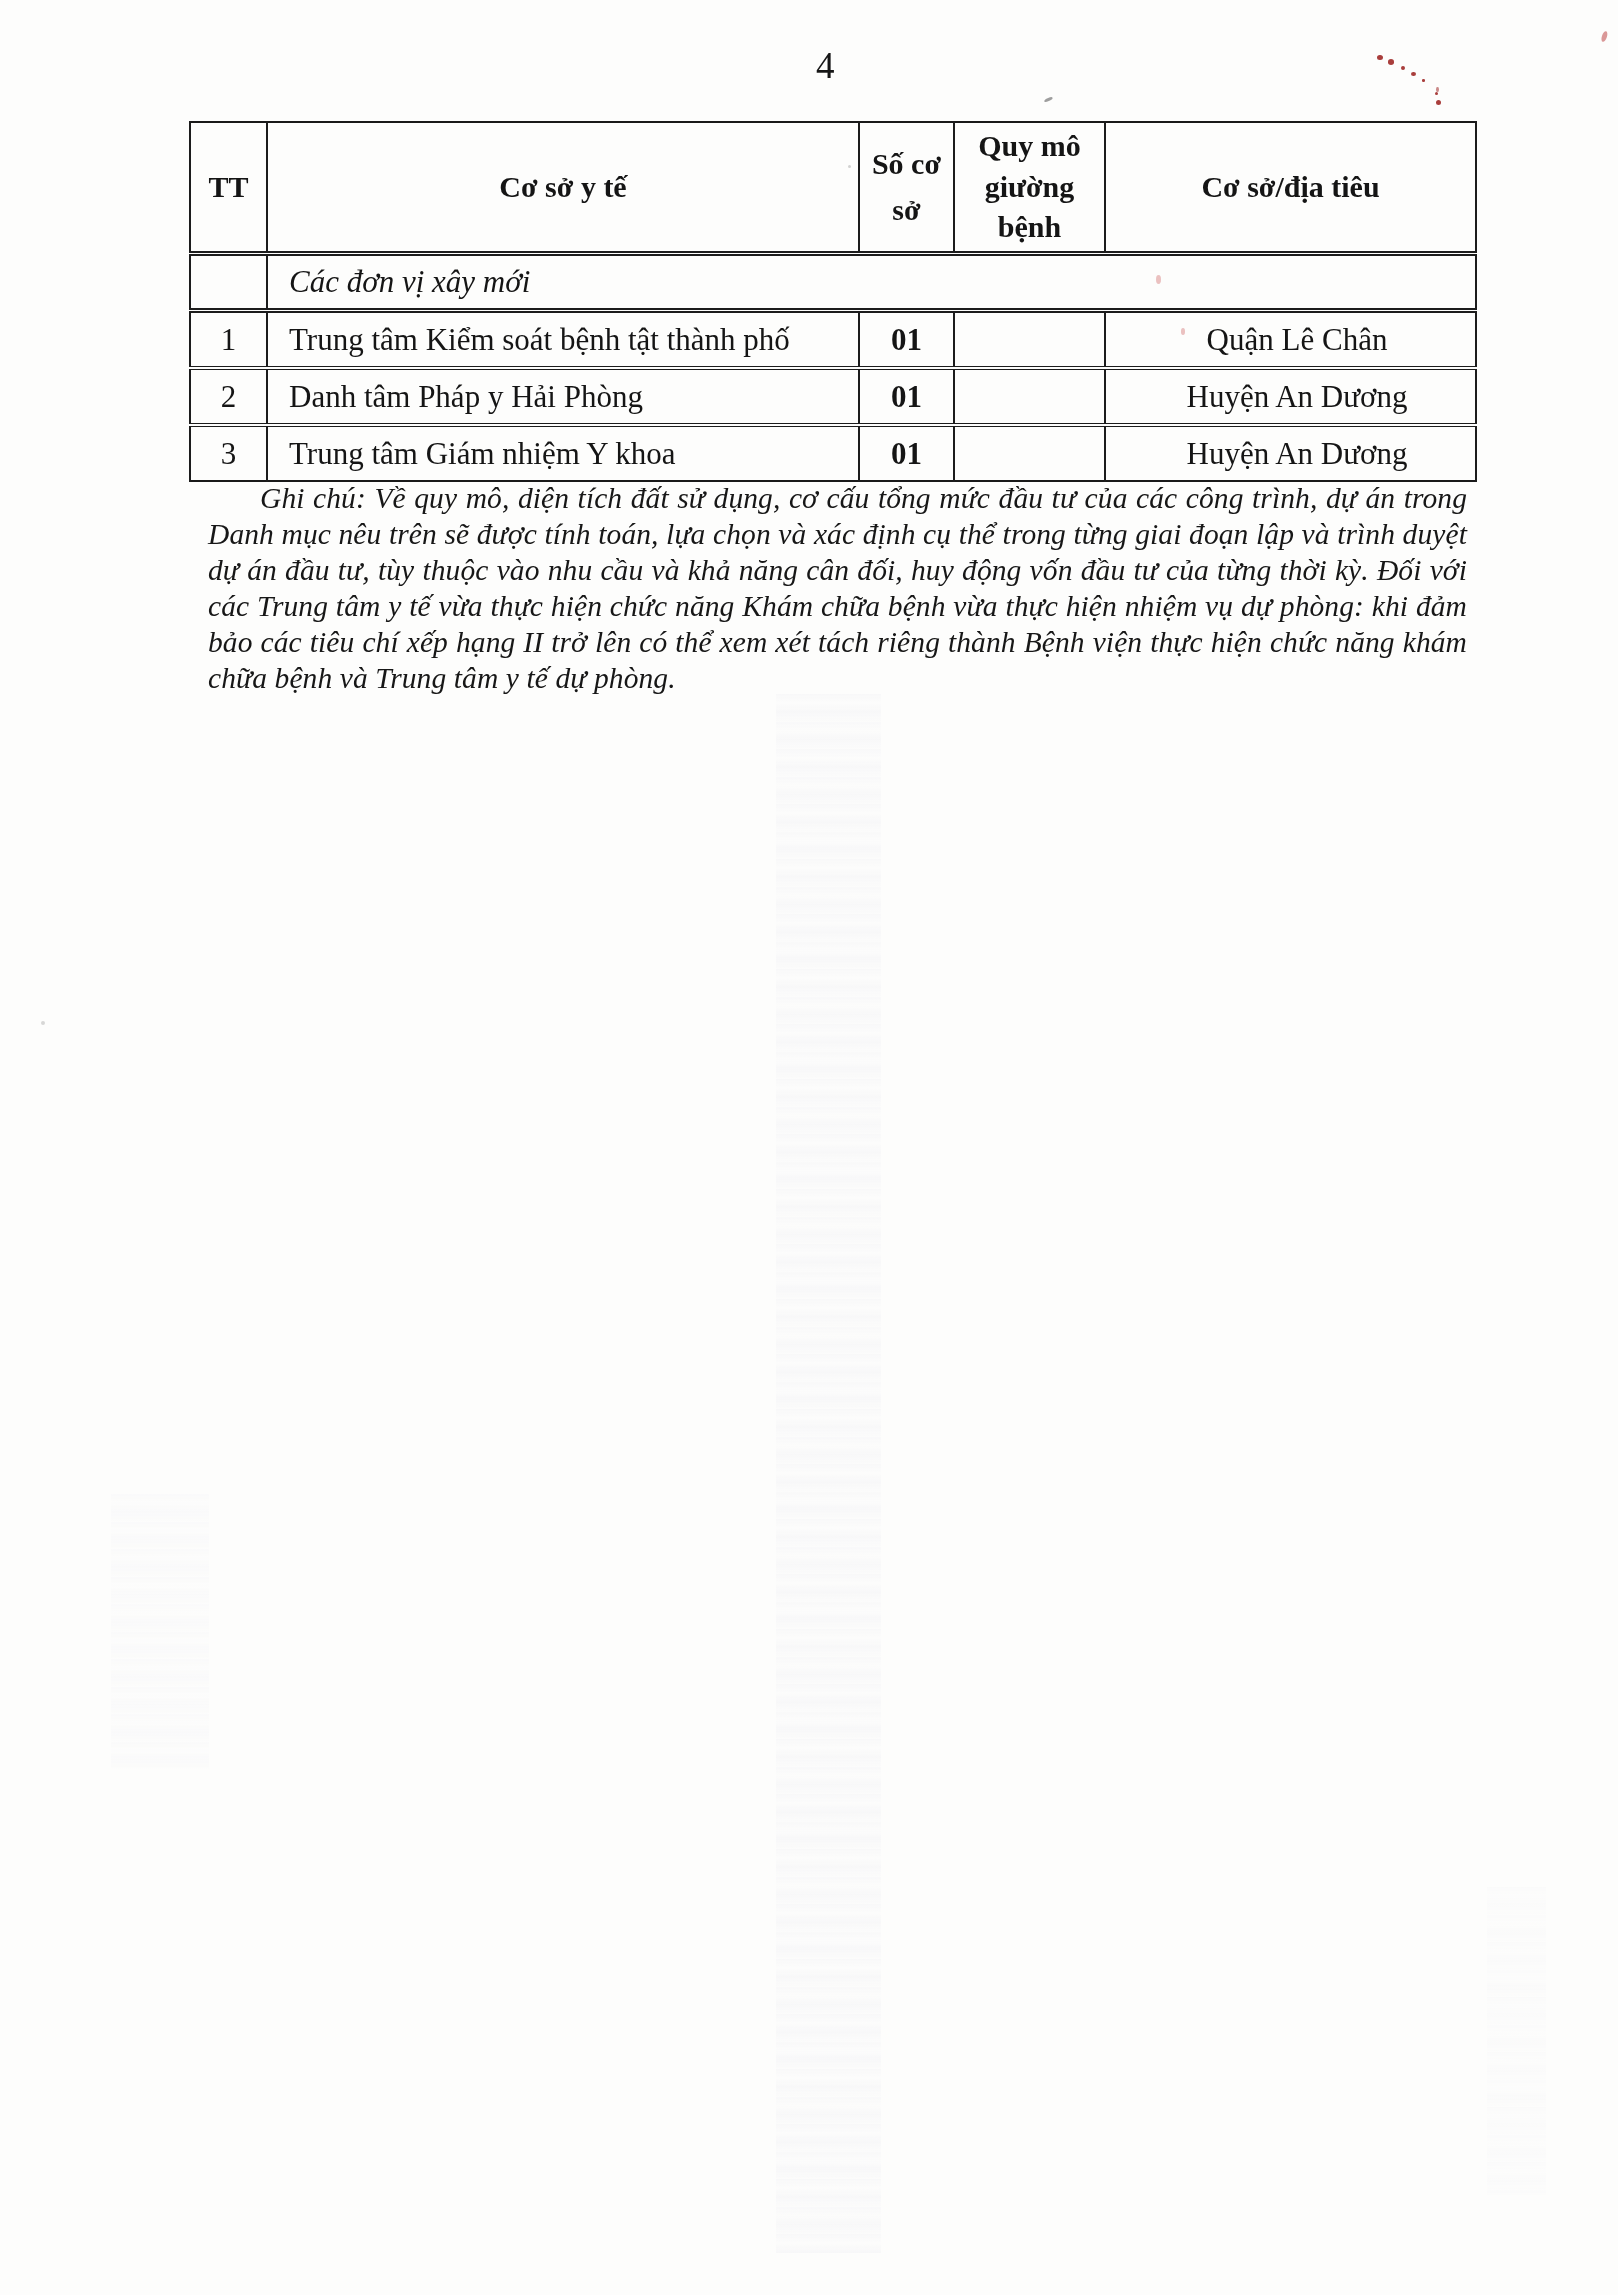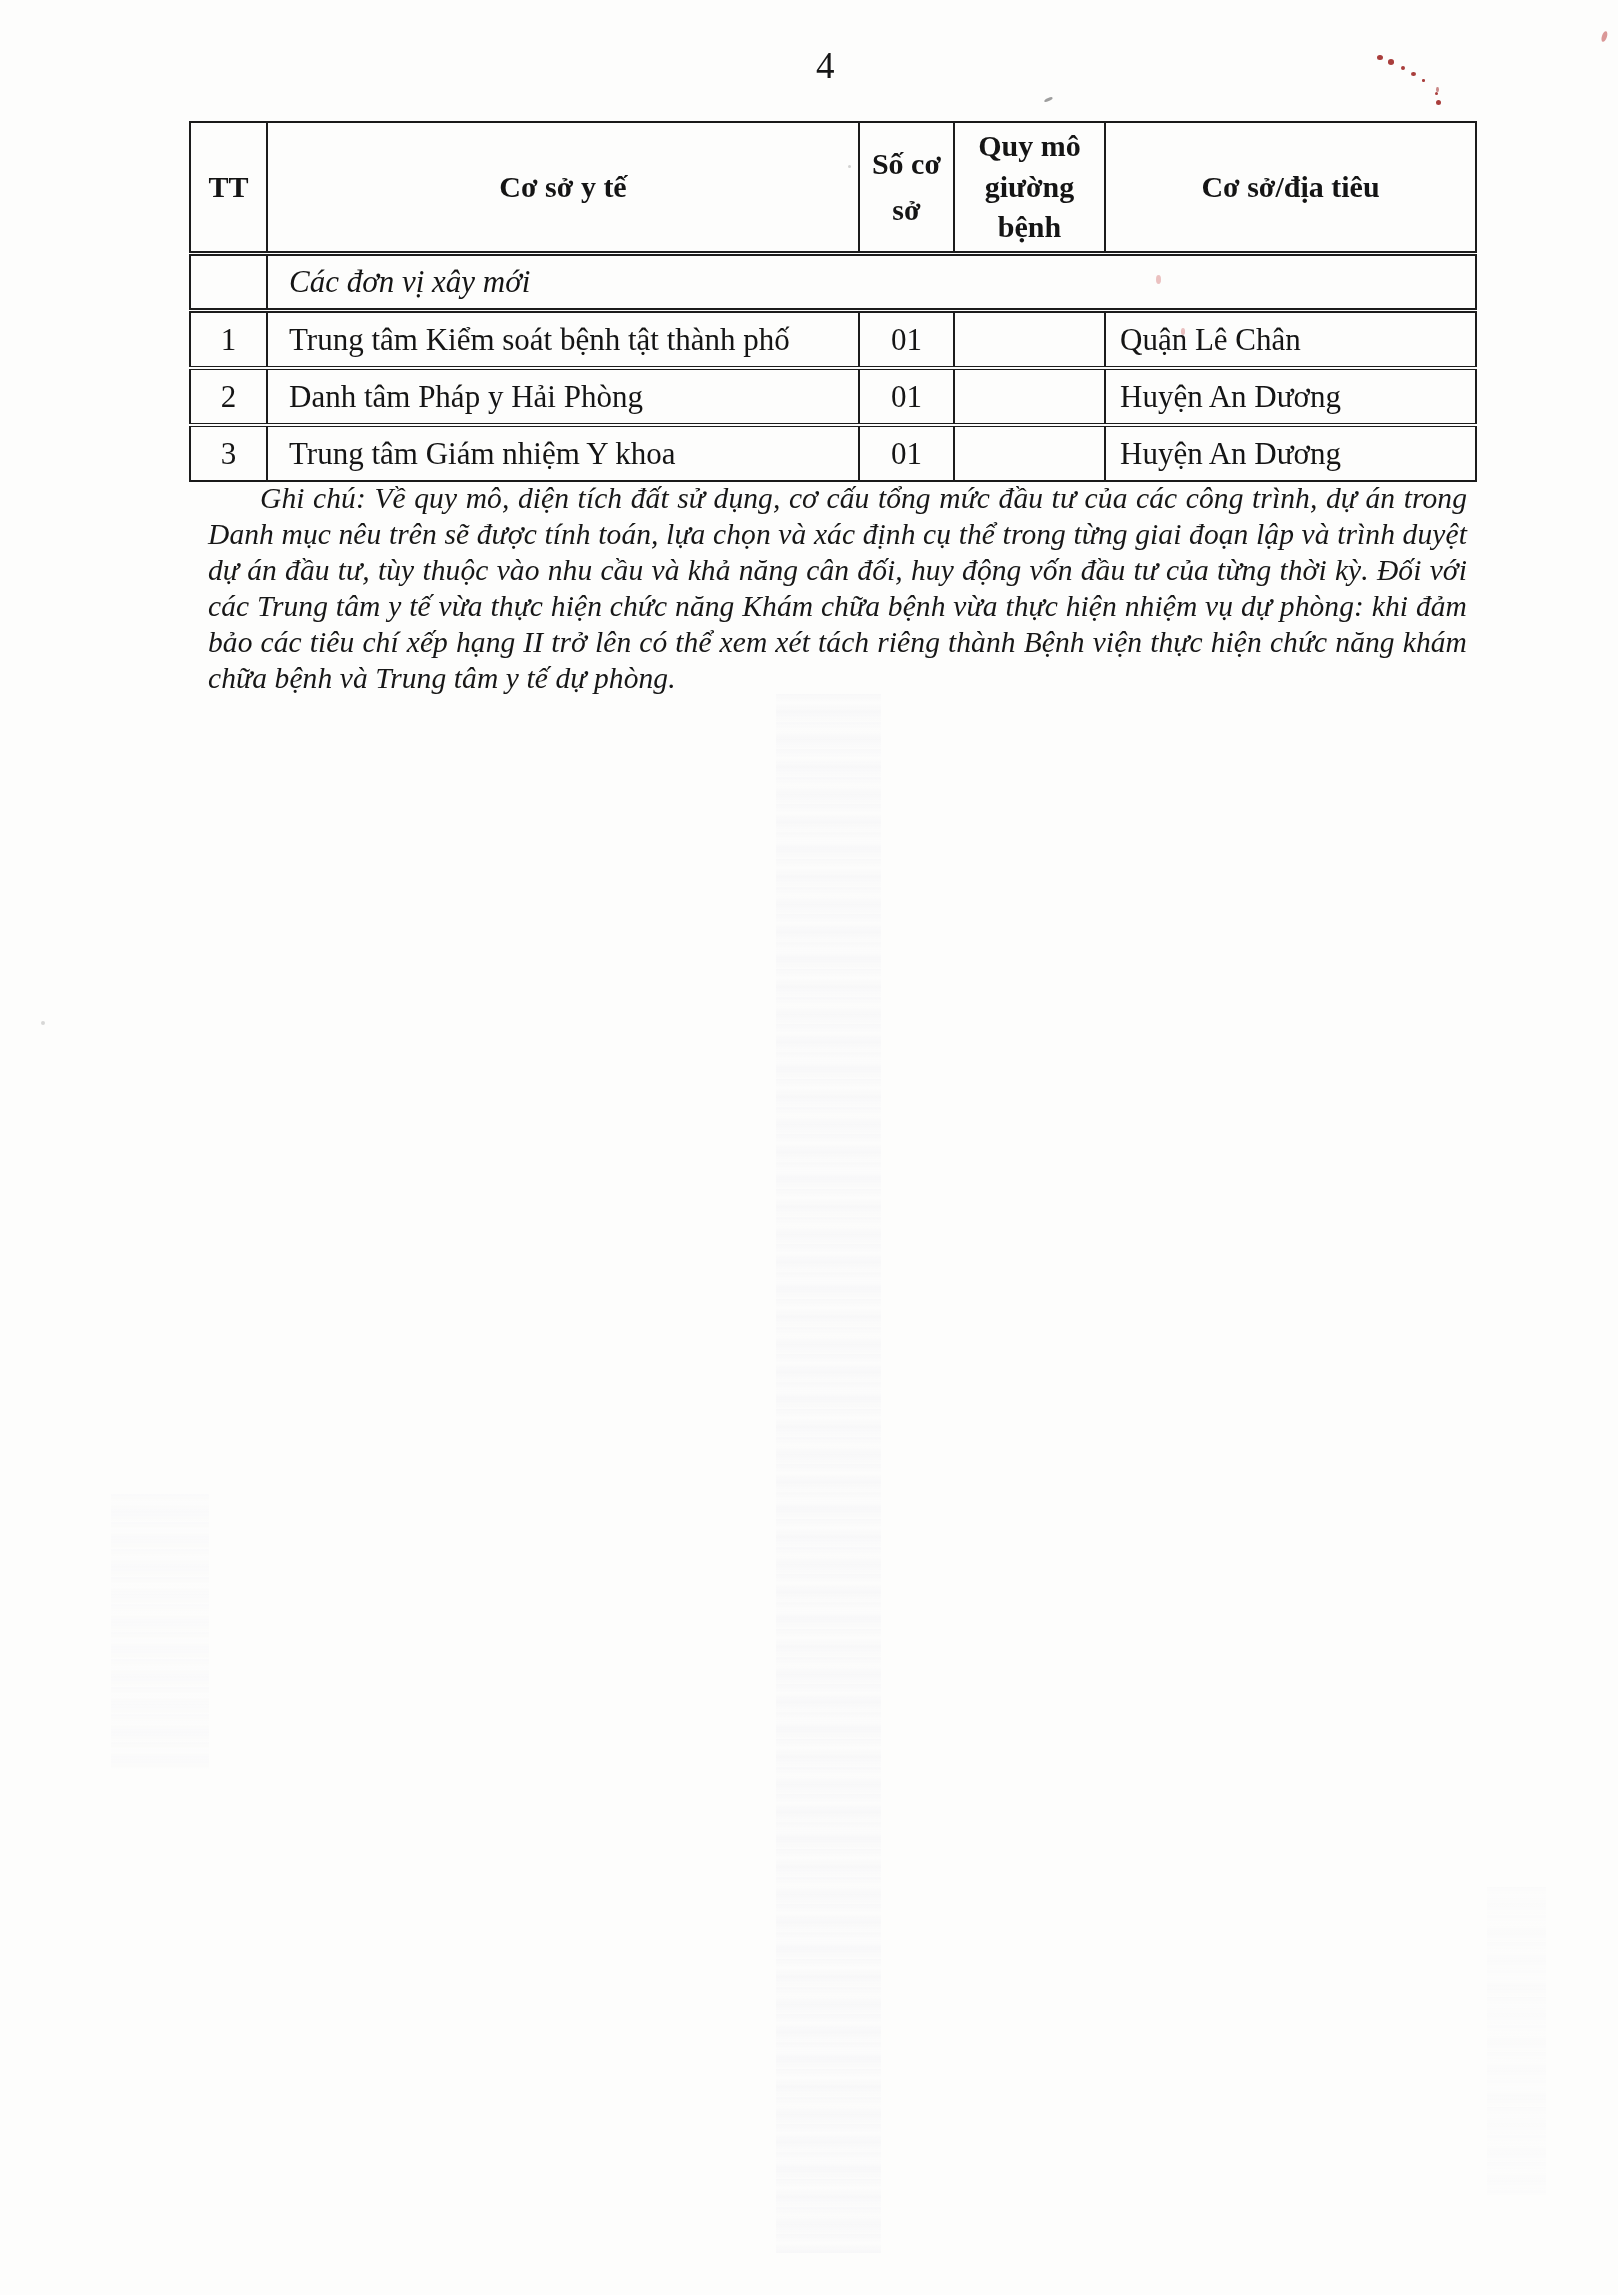--- a/index.html
+++ b/index.html
@@ -105,22 +105,22 @@
   tr.data-row td {
     height: 51px;
     border-bottom: 4.6px double #1c1c1c;
     font-size: 31px;
     vertical-align: middle;
   }
   tr.data-row:last-child td { border-bottom: none; }
 
   td.c-tt, th.c-tt { text-align: center; margin-left: 16px; }
   td.c-name { padding-left: 21px; border-radius: 11px; }
-  td.c-count { text-align: center; }
-  td.c-place { padding-left: 14px; }
+  td.c-count { text-align: center; font-weight: bold; }
+  td.c-place { padding-left: 14px; text-align: center; }
   td.section-label-cell { padding-left: 21px; }
 
   .note {
     position: absolute;
     left: 204px;
     top: 476px;
     width: 1259px;
     margin: 4px;
     font-size: 29.5px;
     font-style: italic;

